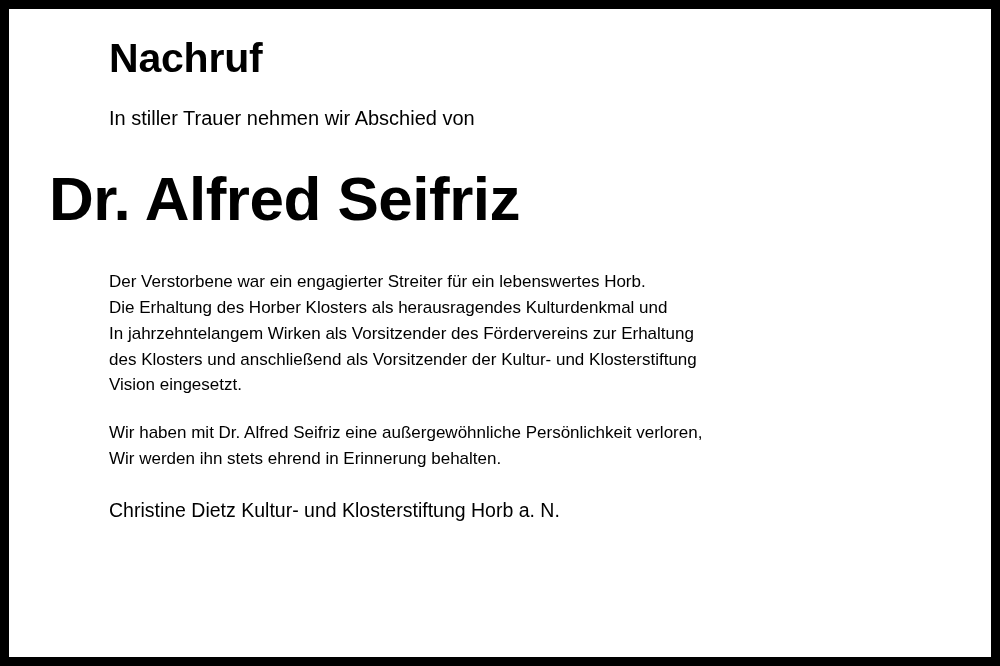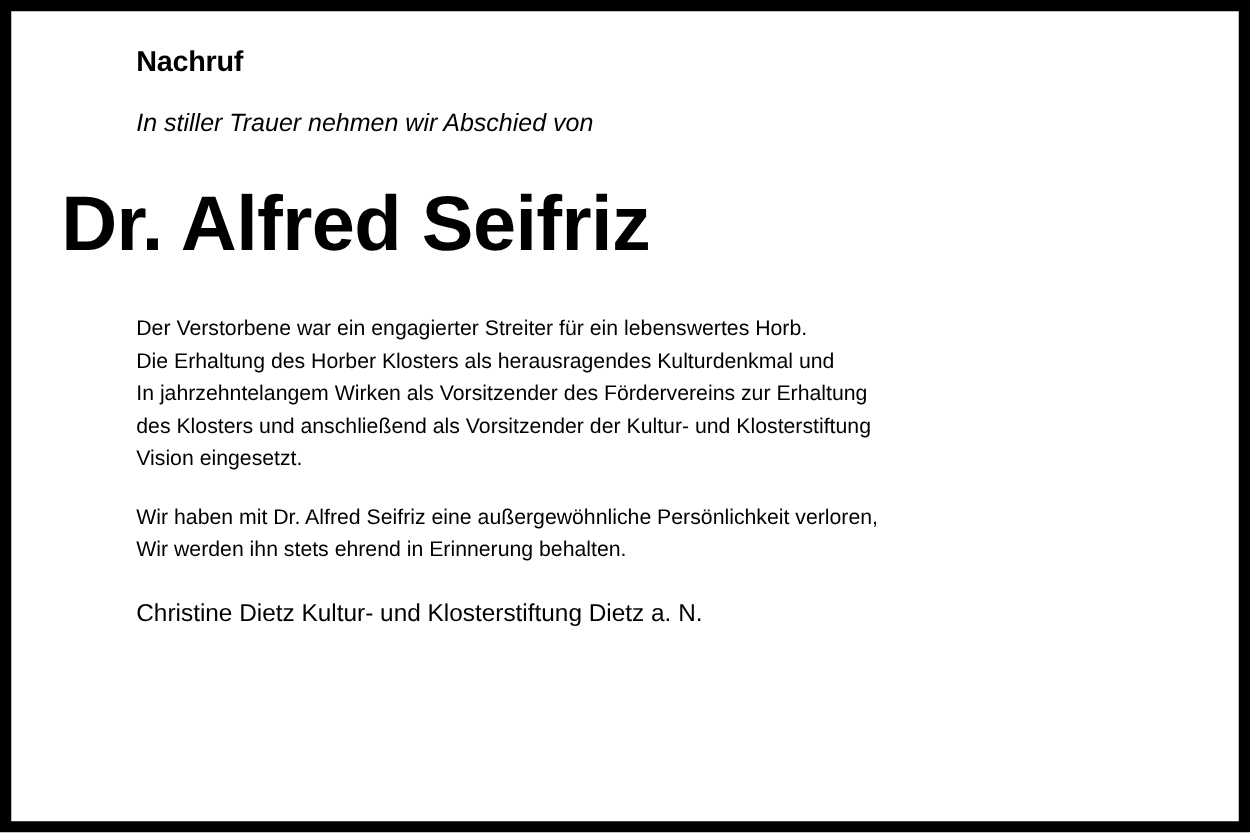--- a/index.html
+++ b/index.html
@@ -23,31 +23,30 @@
     padding: 22px 38px 0 38px;
   }
   .inner {
     box-sizing: border-box;
     width: 100%;
     height: 100%;
     padding-left: 62px;
     padding-top: 6px;
   }
   .heading {
-    font-size: 23px;
+    font-size: 41px;
     font-weight: bold;
     letter-spacing: -0.2px;
     margin: 0 0 26px 0;
     line-height: 1.05;
   }
   .intro {
     font-size: 20px;
     margin: 0 0 36px 0;
     line-height: 1.2;
-    font-style: italic;
   }
   .name {
     font-size: 62px;
     font-weight: bold;
     letter-spacing: -0.5px;
     margin: 0 0 38px -60px;
     line-height: 1.05;
   }
   .para {
     font-size: 17px;
@@ -87,17 +86,17 @@
       <span class="line">Vision eingesetzt.</span>
     </p>
 
     <p class="para">
       <span class="line">Wir haben mit Dr. Alfred Seifriz eine außergewöhnliche Persönlichkeit verloren,</span>
       <span class="line">Wir werden ihn stets ehrend in Erinnerung behalten.</span>
     </p>
 
     <div class="signature">
       <span class="line">Christine Dietz</span>
-      <span class="line">Kultur- und Klosterstiftung Dietz a. N.</span>
+      <span class="line">Kultur- und Klosterstiftung Horb a. N.</span>
     </div>
 
   </div>
 </div>
 
 </body></html>

